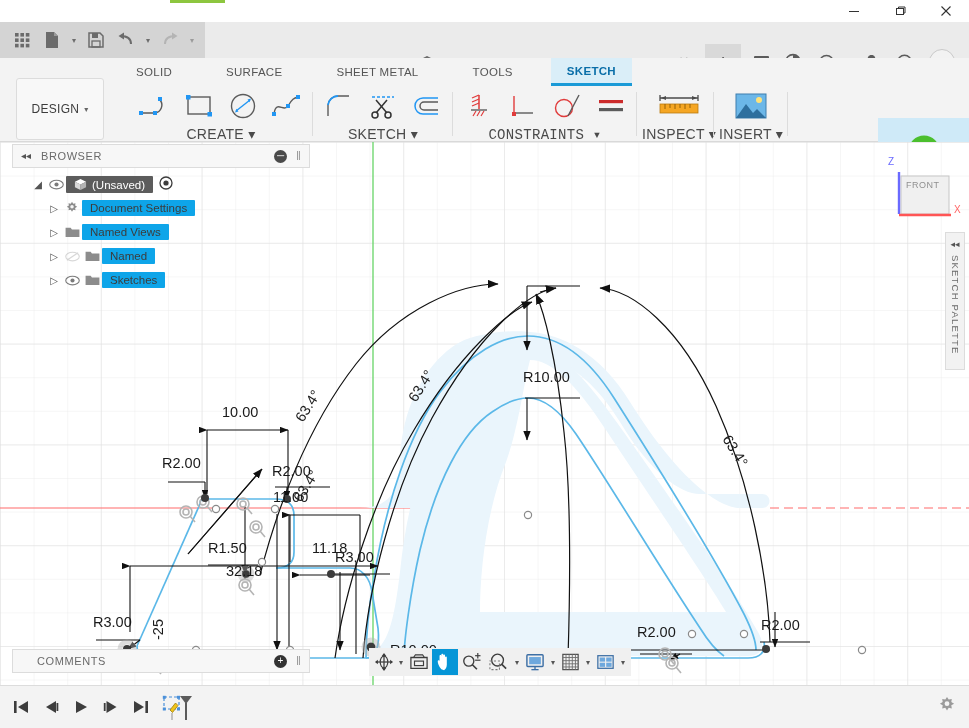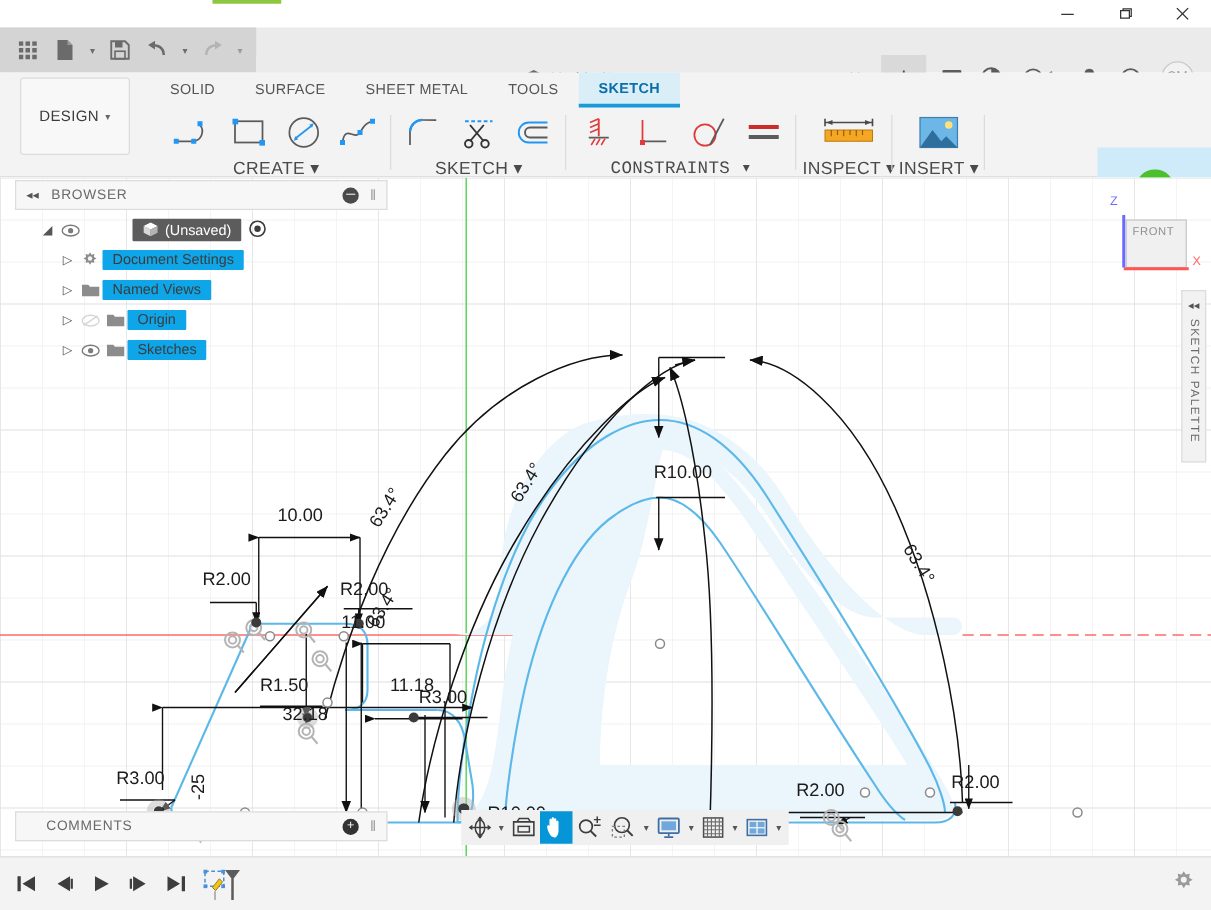--- a/index.html
+++ b/index.html
@@ -33,26 +33,26 @@
   .plustab { position:absolute; left:705px; top:22px; width:36px; height:36px; background:#d9d9d9;
     display:flex; align-items:center; justify-content:center; color:#4a4a4a; font-size:20px; }
   .rightico { position:absolute; top:22px; height:36px; display:flex; align-items:center;
     justify-content:center; color:#5b5b5b; }
   .avatar { width:26px; height:26px; border-radius:50%; background:#f2f2f2; border:1px solid #c9c9c9;
     color:#5b5b5b; font-size:11px; display:flex; align-items:center; justify-content:center; }
 
   
   .ribbon { position:absolute; left:0; top:58px; width:969px; height:84px; background:#f3f3f3;
     border-bottom:1px solid #d9d9d9; }
-  .tabrow { position:absolute; left:120px; top:0; height:28px; display:flex; align-items:flex-end; }
+  .tabrow { position:absolute; left:120px; top:0; height:28px; display:flex; align-items:flex-end;gap:22px; }
   .rtab { height:28px; padding:0 16px; font-size:11.5px; color:#555; letter-spacing:.3px;
     display:flex; align-items:center; }
   .rtab.active { background:#daeef8; color:#0a6ea8; border-bottom:3px solid #1a9ad7; font-weight:bold;margin-top:16px; }
 
-  .designbtn { position:absolute; left:16px; top:4px; width:88px; height:62px; border:1px solid #dcdcdc;
+  .designbtn { position:absolute; left:16px; top:20px; width:88px; height:62px; border:1px solid #dcdcdc;
     background:#f8f8f8; border-radius:3px; display:flex; align-items:center; justify-content:center;
     font-size:12px; color:#3c3c3c; letter-spacing:.3px; }
   .caret { display:inline-block; margin-left:5px; font-size:8px; color:#666; }
 
   .panel { position:absolute; top:28px; height:55px; display:flex; flex-direction:column;
     align-items:center; }
   .panelicons { display:flex; align-items:center; height:40px; gap:2px; }
   .pbtn { width:42px; height:40px; display:flex; align-items:center; justify-content:center; }
   .plabel { font-size:14px; color:#4a4a4a; letter-spacing:.3px; height:15px; }
   .vsep { position:absolute; top:34px; width:1px; height:44px; background:#dcdcdc; }
@@ -71,21 +71,21 @@
   .dblarrow { position:absolute; left:8px; top:5px; color:#555; font-size:10px; }
   .bminus { position:absolute; right:22px; top:5px; width:13px; height:13px; border-radius:50%;
     background:#4a4a4a; color:#fff; font-size:10px; line-height:11px; text-align:center; }
   .bgrip { position:absolute; right:8px; top:4px; color:#999; font-size:12px; }
 
   .tree { position:absolute; left:30px; top:172px; width:230px; }
   .tnode { height:24px; display:flex; align-items:center; font-size:11.5px; color:#3c3c3c; }
   .tri { width:16px; text-align:center; color:#555; font-size:10px; }
   .eye { width:20px; display:flex; align-items:center; justify-content:center; }
   .tlabel { background:#0ea5e9; padding:2px 8px; border-radius:1px; }
-  .tlabel.sel { background:#5c5c5c; color:#fff;margin-left:40px; }
+  .tlabel.sel { background:#5c5c5c; color:#fff; }
 
   
   .comments { position:absolute; left:12px; top:649px; width:298px; height:24px; background:#f7f7f7;
     border:1px solid #dcdcdc; display:flex; align-items:center; }
   .comments .bt { font-size:11px; color:#6a6a6a; letter-spacing:.6px; margin-left:24px; }
   .cplus { position:absolute; right:22px; top:5px; width:13px; height:13px; border-radius:50%;
     background:#333; color:#fff; font-size:10px; line-height:12px; text-align:center; }
 
   
   .navbar { position:absolute; left:369px; top:648px; height:28px; background:#f0f0f0;
@@ -773,21 +773,21 @@
         <svg width="15" height="11" viewBox="0 0 16 11">
             <ellipse cx="8" cy="5.5" rx="7.2" ry="4.6" fill="none" stroke="#9b9b9b" stroke-width="1.2"></ellipse>
             <line x1="2" y1="9.5" x2="14" y2="1.5" stroke="#9b9b9b" stroke-width="1.3"></line>
           </svg>
       </span>
       <span class="eye">
         <svg width="15" height="12" viewBox="0 0 16 13">
             <path d="M0.5 2 H6 L7.4 3.7 H15.5 V12 H0.5 Z" fill="#8c8c8c"></path>
           </svg>
       </span>
-      <span class="tlabel">Origin</span>
+      <span class="tlabel">Named</span>
     </div>
     <div class="tnode" style="margin-left:16px">
       <span class="tri">▷</span>
       <span class="eye">
         <svg width="15" height="11" viewBox="0 0 16 11">
             <ellipse cx="8" cy="5.5" rx="7.2" ry="4.6" fill="none" stroke="#7b7b7b" stroke-width="1.2"></ellipse>
             <circle cx="8" cy="5.5" r="2.2" fill="#7b7b7b"></circle>
           </svg>
       </span>
       <span class="eye">

